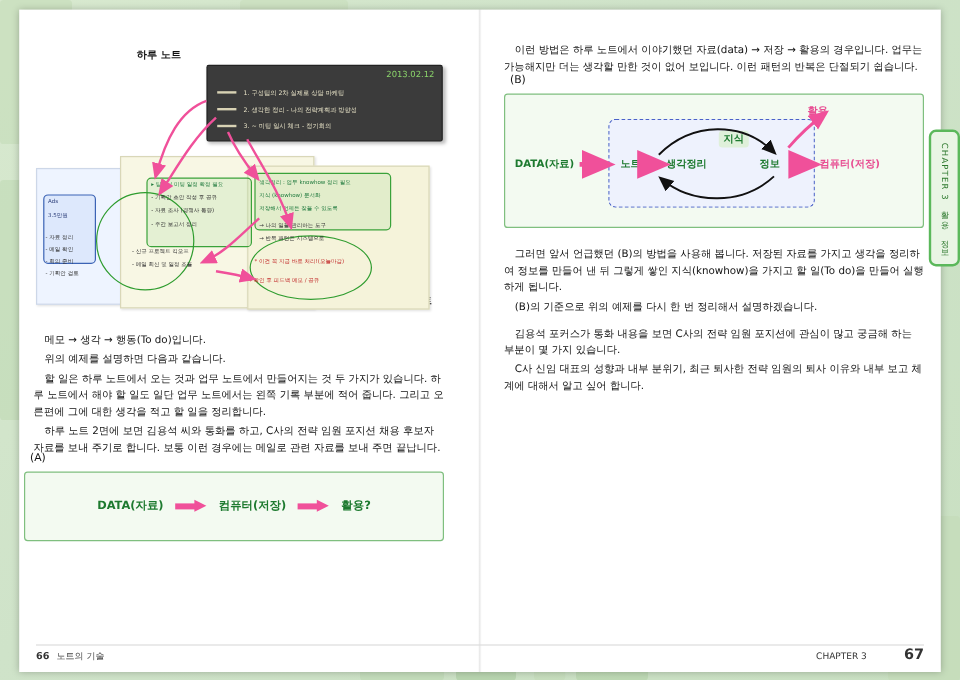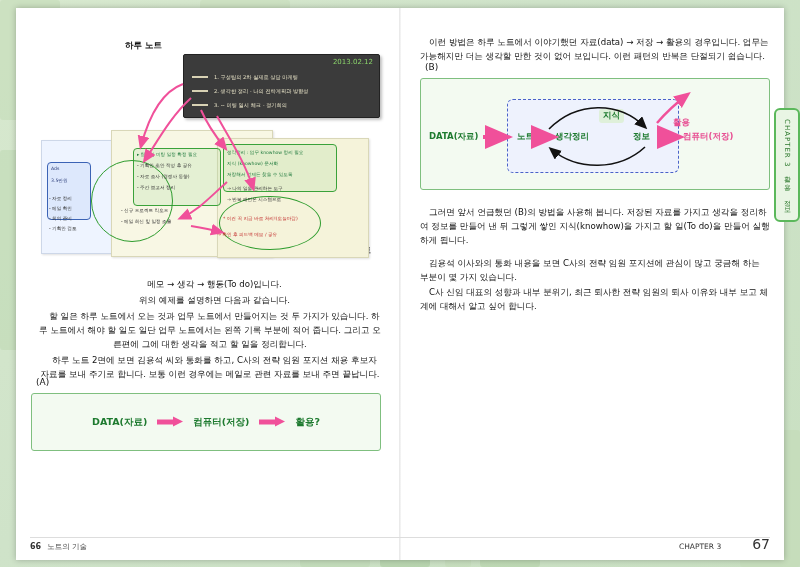--- a/index.html
+++ b/index.html
@@ -35,21 +35,21 @@
   .chapter-tab{
     position:absolute;right:-16px;top:100px;width:22px;height:110px;
     background:#e9f5e4;border:2px solid #5bb85b;border-radius:6px;
     display:flex;align-items:center;justify-content:center;
   }
   .chapter-tab span{
     writing-mode:vertical-rl;font-size:7px;color:#2f7a2f;letter-spacing:1px;
   }
 
   
-  .left{position:absolute;left:15px;top:12px;width:350px;height:520px;text-align:center;}
+  .left{position:absolute;left:4px;top:12px;width:350px;height:520px;}
   .right{position:absolute;left:404px;top:12px;width:350px;height:520px;}
 
   .illus{position:relative;width:350px;height:240px;}
 
   .lbl{position:absolute;font-size:8.5px;color:#111;font-weight:bold;}
   .lbl.haru{left:94px;top:20px;}
   .lbl.eummu{right:10px;top:225px;}
 
   
   .dark-note{
@@ -135,21 +135,21 @@
   }
   .bnode{position:absolute;font-size:8.5px;font-weight:bold;}
   .green{color:#1d7a2f;}
   .pink{color:#e84f93;}
 
   
   .footer{position:absolute;bottom:6px;left:0;width:768px;height:20px;}
   .pg-left{position:absolute;left:14px;bottom:2px;font-size:8px;color:#333;font-weight:bold;}
   .pg-left .t{font-weight:normal;font-size:7.5px;margin-left:6px;color:#444;}
   .pg-right{position:absolute;right:14px;bottom:2px;font-size:7.5px;color:#333;}
-  .pg-right .n{font-weight:normal;font-size:14px;margin-left:6px;padding-left:25px;}
+  .pg-right .n{font-weight:bold;font-size:12px;margin-left:6px;padding-left:25px;}
   .rule{position:absolute;left:14px;bottom:16px;width:740px;height:1px;background:#ddd;}
 </style>
 </head>
 <body>
 
 <div class="bg-pattern">
   <div class="bg-shape b1"></div>
   <div class="bg-shape b2"></div>
   <div class="bg-shape b3"></div>
   <div class="bg-shape b4"></div>
@@ -258,21 +258,21 @@
 
     <div class="diagbox diag-b">
       <div class="tagB">(B)</div>
       <div class="dashbox"></div>
 
       <div class="bnode green" style="left:8px;top:52px;">DATA(자료)</div>
       <div class="bnode green" style="left:96px;top:52px;text-align:right;">노트</div>
       <div class="bnode green" style="left:134px;top:52px;">생각정리</div>
       <div class="bnode green" style="left:212px;top:52px;font-family:Liberation Serif, serif;">정보</div>
       <div class="bnode green" style="left:178px;top:30px;background:#dff0da;padding:1px 4px;border-radius:3px;">지식</div>
-      <div class="bnode pink" style="left:252px;top:8px;margin-top:30px;">활용</div>
+      <div class="bnode pink" style="left:252px;top:8px;">활용</div>
       <div class="bnode pink" style="left:262px;top:52px;">컴퓨터(저장)</div>
 
       <svg style="position:absolute;left:0;top:0;width:350px;height:110px;" viewBox="0 0 350 110">
         <defs>
           <marker id="ph" markerWidth="7" markerHeight="7" refX="5" refY="3" orient="auto">
             <path d="M0,0 L7,3 L0,6 z" fill="#f0509a"></path>
           </marker>
           <marker id="bk" markerWidth="8" markerHeight="8" refX="6" refY="3.5" orient="auto">
             <path d="M0,0 L8,3.5 L0,7 z" fill="#111"></path>
           </marker>
@@ -286,21 +286,22 @@
 
         <path d="M128,50 C156,22 198,22 224,48" stroke="#111" stroke-width="1.6" fill="none" marker-end="url(#bk)"></path>
         <path d="M224,68 C198,92 156,92 130,70" stroke="#111" stroke-width="1.6" fill="none" marker-end="url(#bk)"></path>
 
         <path d="M236,44 C248,30 258,22 266,16" stroke="#f0509a" stroke-width="2.4" fill="none" marker-end="url(#ph)"></path>
       </svg>
     </div>
 
     <div style="margin-top:16px;">
       <p class="body">그러면 앞서 언급했던 (B)의 방법을 사용해 봅니다. 저장된 자료를 가지고 생각을 정리하여 정보를 만들어 낸 뒤 그렇게 쌓인 지식(knowhow)을 가지고 할 일(To do)을 만들어 실행하게 됩니다.</p>
-      <p class="body gap">김용석 이사와의 통화 내용을 보면 C사의 전략 임원 포지션에 관심이 많고 궁금해 하는 부분이 몇 가지 있습니다.</p>
+      <p class="body">(B)의 기준으로 위의 예제를 다시 한 번 정리해서 설명하겠습니다.</p>
+      <p class="body gap">김용석 포커스가 통화 내용을 보면 C사의 전략 임원 포지션에 관심이 많고 궁금해 하는 부분이 몇 가지 있습니다.</p>
       <p class="body">C사 신임 대표의 성향과 내부 분위기, 최근 퇴사한 전략 임원의 퇴사 이유와 내부 보고 체계에 대해서 알고 싶어 합니다.</p>
     </div>
   </div>
 
   <div class="footer">
     <div class="rule"></div>
     <div class="pg-left">
       <span>66</span><span class="t">노트의 기술</span>
     </div>
     <div class="pg-right">

